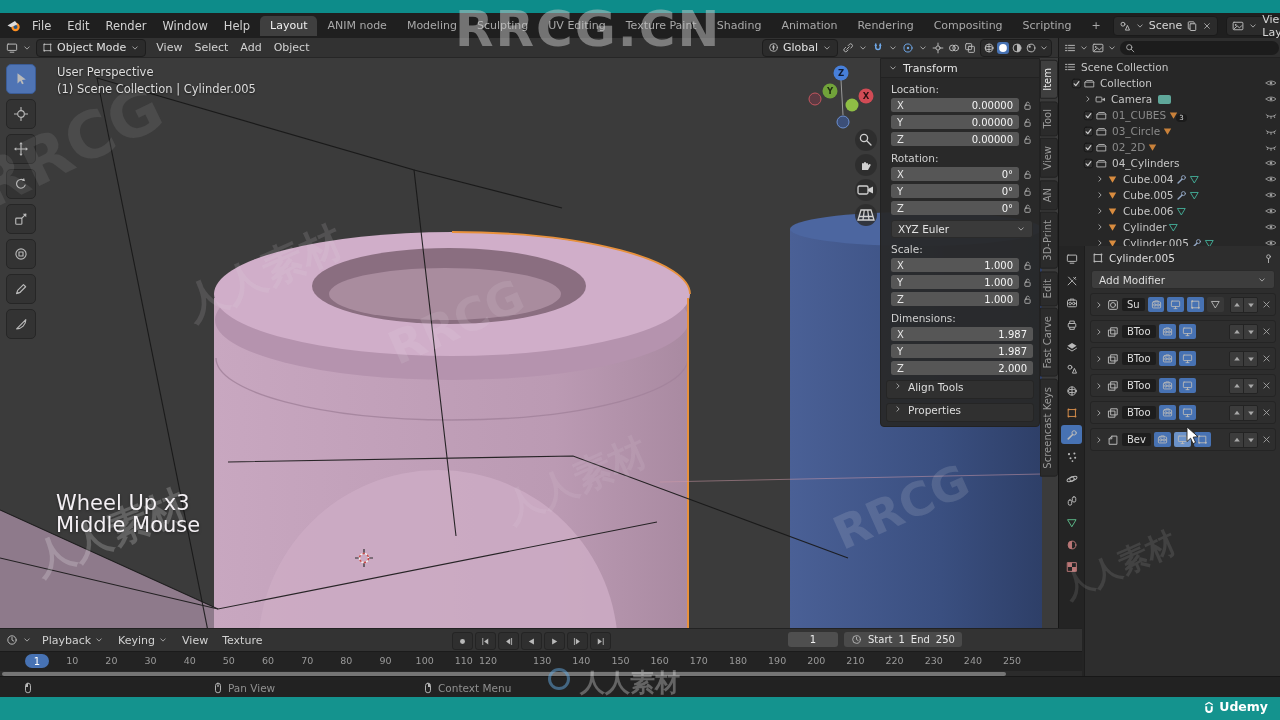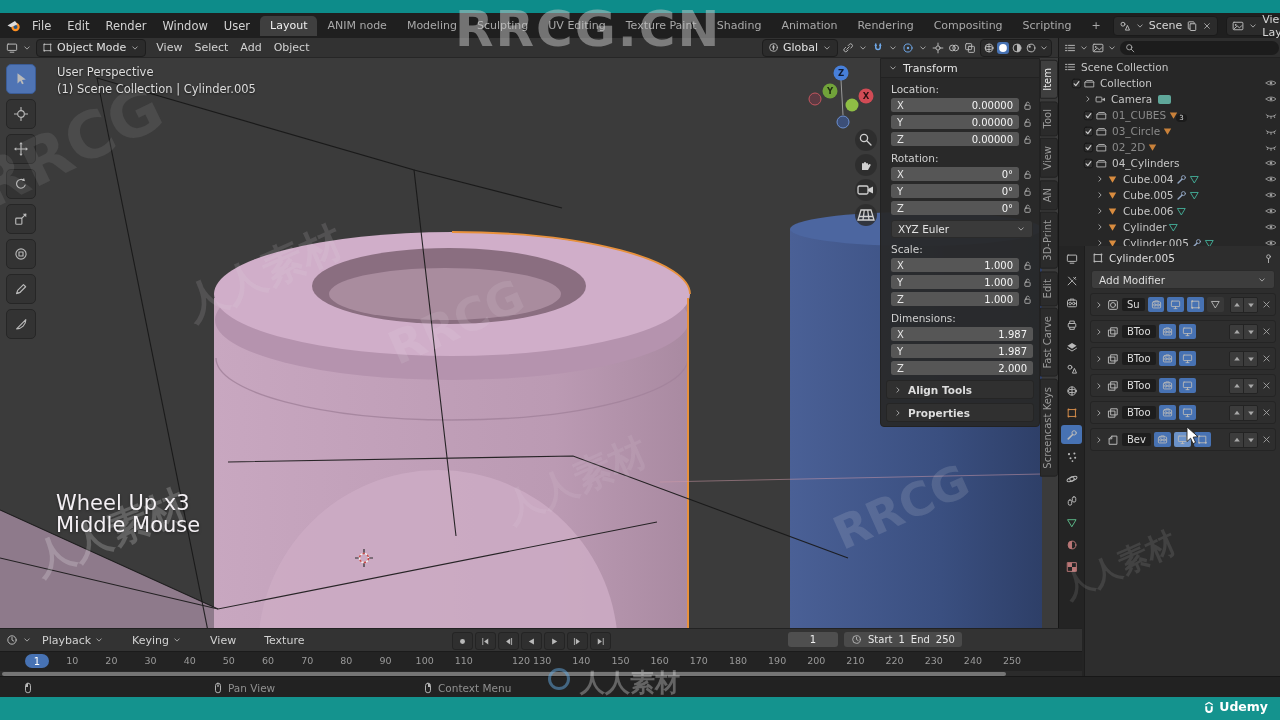--- a/index.html
+++ b/index.html
@@ -49,21 +49,21 @@
   .npanel{position:absolute;right:18px;top:0;width:158px;background:rgba(40,40,40,.94);border:1px solid #222;border-radius:0 0 4px 4px;font-size:10.5px;color:#ccc;padding-bottom:4px;}
   .npheader{height:18px;background:#2c2c2c;display:flex;align-items:center;gap:5px;padding:0 7px;color:#e4e4e4;font-size:11px;border-bottom:1px solid #222;}
   .nplab{margin:5px 10px 2px;color:#cfcfcf;}
   .nprow{display:flex;align-items:center;height:16px;margin:1px 6px 1px 10px;gap:3px;}
   .npfield{flex:1;background:#565656;border-radius:2.5px;display:flex;align-items:center;padding:0 6px;font-size:10px;color:#f4f4f4;height:14px;}
   .npfield .ax{width:12px;color:#e6e6e6;}
   .npfield .val{margin-left:auto;}
   .nplock{width:13px;color:#b2b2b2;display:flex;}
   .npdrop{margin:4px 6px 2px 10px;background:#3a3a3a;border:1px solid #2a2a2a;border-radius:3px;height:16px;display:flex;align-items:center;padding:0 6px;color:#e2e2e2;}
   .npdrop .icon{margin-left:auto;}
-  .npcol{background:#303030;border:1px solid #252525;border-radius:3px;margin:4px 5px 0;height:17px;display:flex;align-items:center;gap:5px;padding:0 6px;color:#ddd;font-size:10.5px;font-weight:bold;}
+  .npcol{background:#303030;border:1px solid #252525;border-radius:3px;margin:4px 5px 0;height:17px;display:flex;align-items:flex-start;gap:5px;padding:0 6px;color:#ddd;font-size:10.5px;}
   .sidetabs{position:absolute;right:0;top:2px;width:18px;display:flex;flex-direction:column;gap:2px;}
   .vtab{writing-mode:vertical-rl;transform:rotate(180deg);font-size:10px;color:#9a9a9a;background:#2b2b2b;border:1px solid #222;border-radius:3px 0 0 3px;padding:7px 1px;text-align:center;}
   .vtab.active{background:#3f3f3f;color:#ececec;}
 
   
   .rightcol{position:absolute;left:1058px;top:0;width:222px;height:618px;border-left:1px solid #161616;}
   .outliner{position:absolute;top:0;left:0;right:0;height:188px;background:#272727;overflow:hidden;font-size:10.5px;color:#c6c6c6;padding-top:1px;box-sizing:border-box;}
   .orow{display:flex;align-items:center;height:16px;padding-right:4px;gap:2px;white-space:nowrap;}
   .orow .lbl{margin-left:3px;}
   .orow.dim .lbl{color:#8b8b8b;}
@@ -126,21 +126,21 @@
             <circle cx="9.5" cy="9" r="4.2" fill="#ff9021" stroke="none"></circle>
             <circle cx="9.5" cy="9" r="2" fill="#265787" stroke="none"></circle>
             <path d="M1.5 7.5L9 3l2.5 3.2-6.5 3z" fill="#dedede" stroke="none"></path>
           </svg>
         </span>
       <span id="menus" style="display:flex">
           <span class="menu">File</span>
           <span class="menu">Edit</span>
           <span class="menu">Render</span>
           <span class="menu">Window</span>
-          <span class="menu">User</span>
+          <span class="menu">Help</span>
         </span>
       <span class="wstabs" id="wstabs">
           <span class="wtab active">Layout</span>
           <span class="wtab">ANIM node</span>
           <span class="wtab">Modeling</span>
           <span class="wtab">Sculpting</span>
           <span class="wtab">UV Editing</span>
           <span class="wtab">Texture Paint</span>
           <span class="wtab">Shading</span>
           <span class="wtab">Animation</span>
@@ -1523,21 +1523,21 @@
             <svg viewBox="0 0 16 16">
               <circle cx="8" cy="8" r="5.6"></circle>
               <path d="M8 4.6V8l2.4 1.5"></path>
             </svg>
           </span>
         <span class="icon s10">
             <svg viewBox="0 0 16 16">
               <path d="M4.5 6.2L8 9.8l3.5-3.6"></path>
             </svg>
           </span>
-        <span id="tlmenus" style="display:flex;gap:16px">
+        <span id="tlmenus" style="display:flex;gap:2px">
             <span class="menu">Playback<span class="icon s10">
                 <svg viewBox="0 0 16 16">
                   <path d="M4.5 6.2L8 9.8l3.5-3.6"></path>
                 </svg>
               </span></span>
             <span class="menu">Keying<span class="icon s10">
                 <svg viewBox="0 0 16 16">
                   <path d="M4.5 6.2L8 9.8l3.5-3.6"></path>
                 </svg>
               </span></span>
@@ -1619,21 +1619,21 @@
           <span class="tick" style="left: 111.404px;">20</span>
           <span class="tick" style="left: 150.564px;">30</span>
           <span class="tick" style="left: 189.724px;">40</span>
           <span class="tick" style="left: 228.884px;">50</span>
           <span class="tick" style="left: 268.044px;">60</span>
           <span class="tick" style="left: 307.204px;">70</span>
           <span class="tick" style="left: 346.364px;">80</span>
           <span class="tick" style="left: 385.524px;">90</span>
           <span class="tick" style="left: 424.684px;">100</span>
           <span class="tick" style="left: 463.844px;">110</span>
-          <span class="tick" style="left: 521px;">120</span>
+          <span class="tick" style="left: 488px;">120</span>
           <span class="tick" style="left: 542.164px;">130</span>
           <span class="tick" style="left: 581.324px;">140</span>
           <span class="tick" style="left: 620.484px;">150</span>
           <span class="tick" style="left: 659.644px;">160</span>
           <span class="tick" style="left: 698.804px;">170</span>
           <span class="tick" style="left: 737.964px;">180</span>
           <span class="tick" style="left: 777.124px;">190</span>
           <span class="tick" style="left: 816.284px;">200</span>
           <span class="tick" style="left: 855.444px;">210</span>
           <span class="tick" style="left: 894.604px;">220</span>

